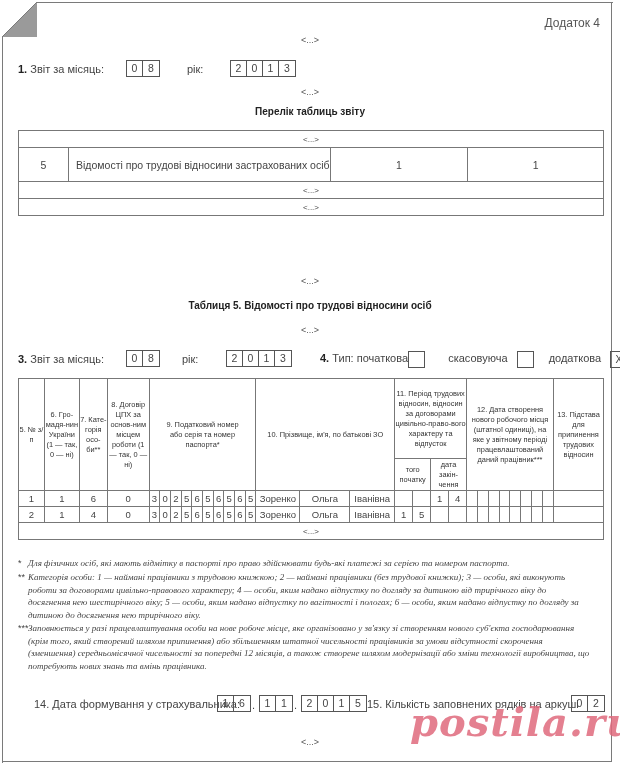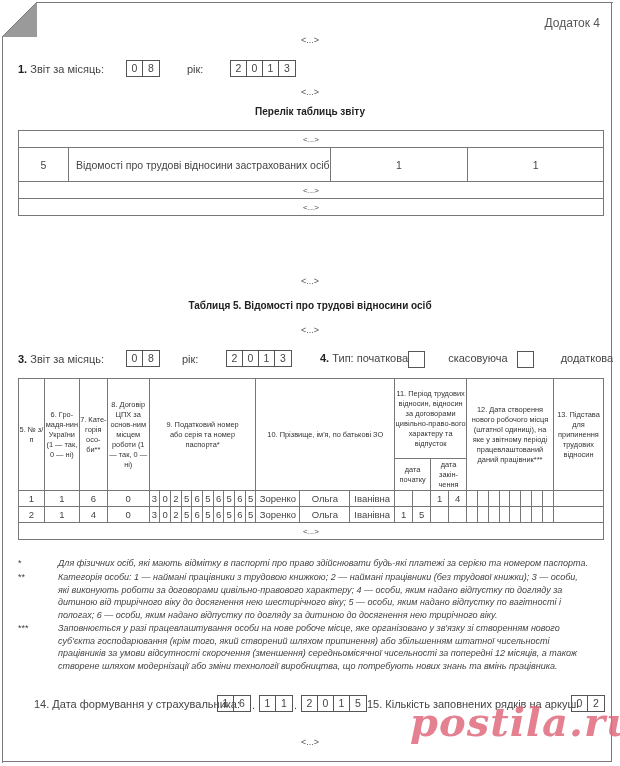--- a/index.html
+++ b/index.html
@@ -26,21 +26,21 @@
   .sum td { font-size: 10.5px; }
   .sum .ell { font-size: 8px; height: 16px; }
   .t5 th { font-family: "Liberation Sans Narrow", "Liberation Sans", sans-serif; font-size: 7.4px; font-weight: normal;
            line-height: 10px; color: #333; vertical-align: middle; }
   .t5 td { font-size: 9.5px; height: 15px; }
   .digitcell { display: flex; height: 15px; }
   .digitcell span { flex: 1; border-right: 1px solid #777; line-height: 15px; font-size: 9.5px; }
   .digitcell span:last-child { border-right: none; }
   .foot { position: absolute; left: 18px; width: 572px; font-style: italic; font-size: 9px; line-height: 12.5px; color: #444; }
   .foot .mark { position: absolute; left: 0; font-style: normal; }
-  .foot .txt { margin-left: 40px; }
+  .foot .txt { margin-left: 10px; font-family: Liberation Serif, serif; }
   .watermark { position: absolute; left: 410px; top: 698px; font-family: "DejaVu Serif", serif; font-weight: bold;
                font-style: italic; font-size: 40px; color: #e06a7d; opacity: 0.85; letter-spacing: 1px; }
   .chk { width: 15px; height: 15px; border: 1px solid #555; display: inline-block; text-align: center;
          line-height: 15px; font-size: 10px; vertical-align: middle; color: #444; }
 </style>
 </head>
 <body>
 
 <div class="page"></div>
 <div class="page-top"></div>
@@ -115,21 +115,21 @@
   <span>2</span>
   <span>0</span>
   <span>1</span>
   <span>3</span>
 </div>
 <div class="abs lbl" style="left:320px; top:351px;">
   <b>4.</b>
   <span>Тип: початкова</span><span class="chk"></span>
   <span style="margin-left:20px">скасовуюча</span>
   <span class="chk" style="margin-left:6px"></span>
-  <span style="margin-left:24px">додаткова</span>
+  <span style="margin-left:12px">додаткова</span>
   <span class="chk" style="margin-left:6px">X</span>
 </div>
 
 <table class="t5" style="left:18px; top:378px; width:586px;">
   <colgroup>
     <col style="width:26px">
       <col style="width:35px">
       <col style="width:28px">
       <col style="width:42px">
     <col style="width:107px">
@@ -149,21 +149,21 @@
     <th rowspan="2">6. Гро-мадя-нин України (1 — так, 0 — ні)</th>
     <th rowspan="2">7. Кате-горія осо-би**</th>
     <th rowspan="2">8. Договір ЦПХ за основ-ним місцем роботи (1 — так, 0 — ні)</th>
     <th rowspan="2" style="padding:0 14px">9. Податковий номер або серія та номер паспорта*</th>
     <th rowspan="2" colspan="3">10. Прізвище, ім'я, по батькові ЗО</th>
     <th colspan="4">11. Період трудових відносин, відносин за договорами цивільно-право-вого характеру та відпусток</th>
     <th rowspan="2" style="padding:8px 4px">12. Дата створення нового робочого місця (штатної одиниці), на яке у звітному періоді працевлаштований даний працівник***</th>
     <th rowspan="2">13. Підстава для припинення трудових відносин</th>
   </tr>
   <tr style="height:32px">
-    <th colspan="2">дата початку</th>
+    <th colspan="2">того початку</th>
     <th colspan="2">дата закін-чення</th>
   </tr>
   </tbody>
     <tbody id="t5-body">
       <tr>
         <td>1</td>
         <td>1</td>
         <td>6</td>
         <td>0</td>
         <td>

